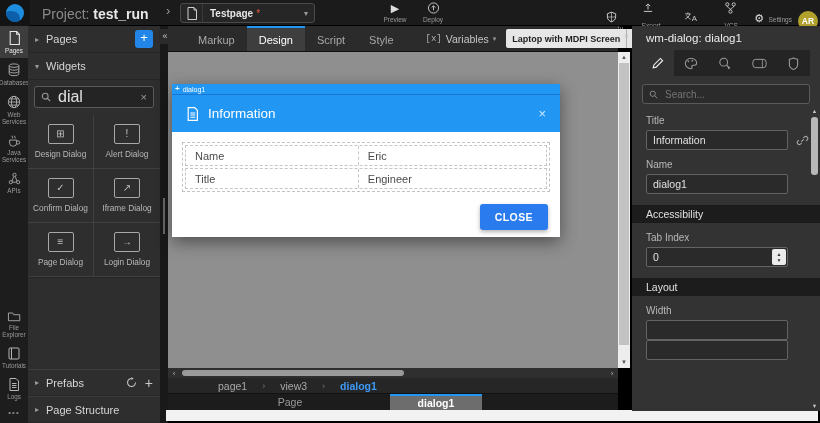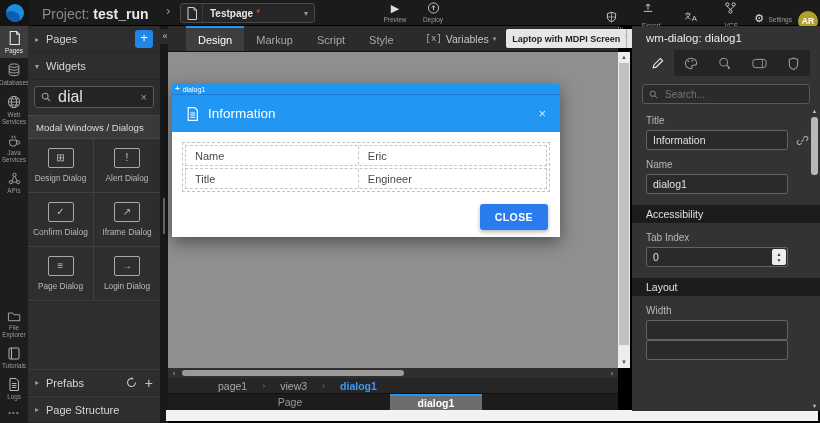--- a/index.html
+++ b/index.html
@@ -332,21 +332,20 @@
       <span>
           <svg width="10" height="10" viewBox="0 0 12 12">
             <circle cx="5" cy="5" r="3.5" fill="none" stroke="#9a9a9a" stroke-width="1.3"></circle>
             <path d="M7.8 7.8L11 11" stroke="#9a9a9a" stroke-width="1.3"></path>
           </svg>
         </span>
       <input value="dial" style="">
       <span class="clr">×</span>
     </div>
   </div>
-  <div class="lp-section">Modal Windows / Dialogs</div>
   <div class="wgrid">
     <div class="wtile">
       <span class="wicon">⊞</span>
       <span class="wlbl">Design Dialog</span>
     </div>
     <div class="wtile">
       <span class="wicon">!</span>
       <span class="wlbl">Alert Dialog</span>
     </div>
     <div class="wtile">
@@ -386,22 +385,22 @@
   </div>
 </div>
 
 <div class="vdivider">
     <div class="grip"></div>
   </div>
 <div class="collapse-left">«</div>
 <div class="expand-right">»</div>
 
 <div class="toolbar">
+  <div class="ctab">Markup</div>
   <div class="ctab active">Design</div>
-  <div class="ctab">Markup</div>
   <div class="ctab">Script</div>
   <div class="ctab">Style</div>
   <div class="vars">
     <span class="vx">[x]</span>
     <span>Variables</span>
     <span class="vcaret">▾</span>
   </div>
   <div class="devsel">
     <span class="dtext">Laptop with MDPI Screen</span>
     <span class="dcaret">▾</span>

